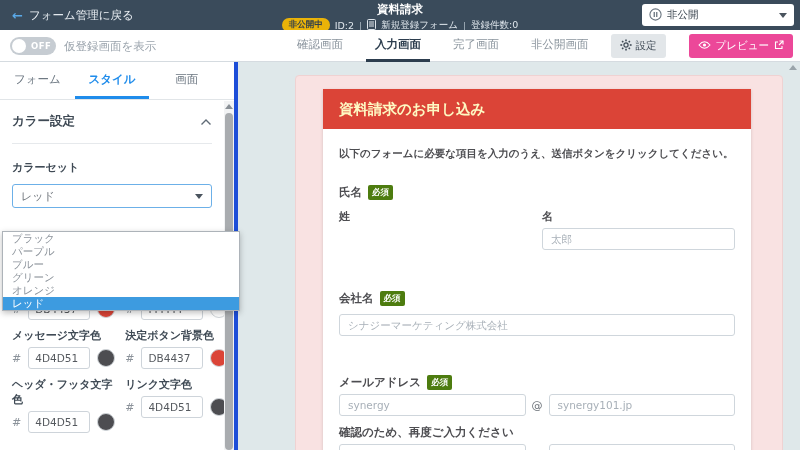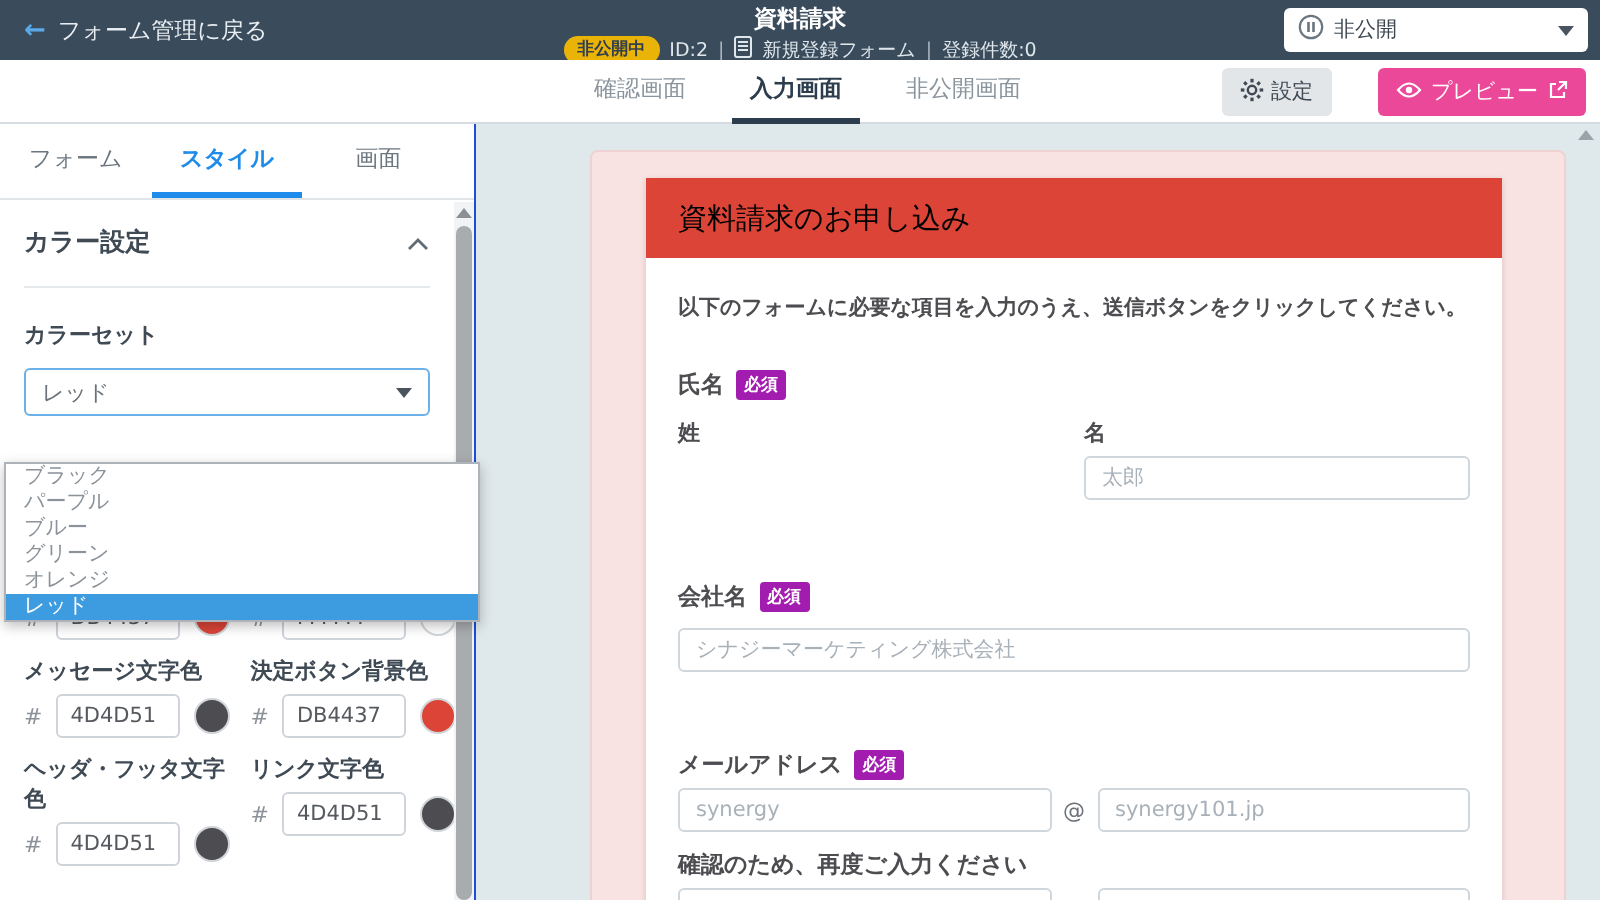--- a/index.html
+++ b/index.html
@@ -30,21 +30,21 @@
   .toggle-text { position:absolute; left:21px; top:4px; color:#ffffff; font-size:8.5px; font-weight:bold; letter-spacing:.5px; }
   .toggle-label { color:#9aa3ac; font-size:11.5px; }
   .main-tabs { position:absolute; left:288px; top:0; height:32px; display:flex; gap:14px; }
   .main-tab { height:32px; display:flex; align-items:center; padding:0 9px; font-size:11.5px; color:#8a949d; cursor:pointer; border-bottom:3px solid transparent; }
   .main-tab.active { color:#2c3d4e; font-weight:bold; border-bottom-color:#2c3d4e; }
   .tool-right { position:absolute; right:7px; top:4px; display:flex; gap:23px; }
   .settings-btn { height:24px; background:#e2e6e9; border:none; border-radius:3px; color:#3f4a55; font-size:10.5px; display:flex; align-items:center; gap:4px; padding:0 9px; cursor:pointer; }
   .preview-btn { height:24px; background:#ec4899; border:none; border-radius:3px; color:#ffffff; font-size:10.5px; display:flex; align-items:center; gap:5px; padding:0 9px; cursor:pointer; }
 
   
-  #sidebar { position:absolute; top:62px; left:0; width:238px; height:388px; background:#ffffff; border-right:1px solid #1d4ed8; }
+  #sidebar { position:absolute; top:62px; left:0; width:238px; height:388px; background:#ffffff; border-right:4px solid #1d4ed8; }
   .side-tabs { display:flex; height:38px; border-bottom:1px solid #e1e5e8; padding-right:10px; }
   .side-tab { flex:1; display:flex; align-items:center; justify-content:center; font-size:11.5px; color:#6b7680; cursor:pointer; border-bottom:3px solid transparent; }
   .side-tab.active { color:#1f8ceb; font-weight:bold; border-bottom-color:#1f8ceb; }
   .side-content { position:relative; padding:0 22px 0 12px; }
   .accordion-header { display:flex; align-items:center; justify-content:space-between; height:44px; border-bottom:1px solid #e6e9ec; font-size:12.5px; font-weight:bold; color:#3f4a55; cursor:pointer; }
   .label-sm { font-size:11px; font-weight:bold; color:#3f4a55; }
   .colorset-label { margin-top:16px; }
   .select-box { position:relative; margin-top:9px; height:24px; border:1px solid #6cb0e8; border-radius:3px; background:#fff; display:flex; align-items:center; padding:0 8px; font-size:11px; color:#6b7178; cursor:pointer; }
   .select-box .caret-down { position:absolute; right:8px; top:9px; }
   .dropdown { position:absolute; z-index:10; left:2px; top:131px; width:238px; background:#ffffff; border:1px solid #adb3b9; box-shadow:0 2px 6px rgba(0,0,0,.25); }
@@ -59,25 +59,25 @@
   .section-title { font-size:12.5px; font-weight:bold; color:#3f4a55; margin-top:6px; }
   .v-scrollbar { position:absolute; top:39px; right:0; width:10px; height:349px; background:#f2f3f4; }
   .v-scrollbar .thumb { position:absolute; top:12px; left:1px; width:8px; height:337px; background:#a9acaf; border-radius:4px; }
   .arrow-up { width:0; height:0; border-left:4px solid transparent; border-right:4px solid transparent; border-bottom:5px solid #8a9096; margin:3px auto 0; }
 
   
   #preview { position:absolute; top:62px; left:283px; width:517px; height:388px; background:#dfe8ea; overflow:hidden; }
   .preview-scroll-arrow { position:absolute; right:3px; top:3px; width:0; height:0; border-left:4px solid transparent; border-right:4px solid transparent; border-bottom:5px solid #9aa4aa; }
   .pink-wrap { position:absolute; left:12px; top:13px; width:488px; height:400px; background:#f9e2e2; border:1px solid #efd2d2; border-radius:4px 4px 0 0; }
   .form-card { position:absolute; left:27px; top:13px; width:428px; height:400px; background:#ffffff; box-shadow:0 1px 3px rgba(0,0,0,.15); }
-  .form-header { height:40px; background:#DB4437; color:#000000; font-size:14.5px; font-weight:normal; display:flex; align-items:center; padding:0 16px; }
+  .form-header { height:40px; background:#DB4437; color:#fef9c3; font-size:14.5px; font-weight:bold; display:flex; align-items:center; padding:0 16px; }
   .form-body { padding:18px 16px 0; }
   .intro-text { font-size:10.5px; color:#4D4D51; font-weight:bold; }
   .field-block-label { font-size:11.5px; font-weight:bold; color:#4D4D51; display:flex; align-items:center; gap:6px; }
-  .req-badge { background:#a21caf; color:#ffffff; font-size:8.5px; font-weight:bold; padding:1.5px 4px; border-radius:2px; }
+  .req-badge { background:#4d7c0f; color:#ffffff; font-size:8.5px; font-weight:bold; padding:1.5px 4px; border-radius:2px; }
   .two-col { display:grid; grid-template-columns:1fr 1fr; column-gap:10px; }
   .sub-label { font-size:11px; font-weight:bold; color:#4D4D51; margin-top:9px; }
   .text-input { width:100%; height:22px; border:1px solid #cfd6dc; border-radius:3px; font-size:10.5px; padding:0 8px; color:#4D4D51; background:#fff; }
   .text-input::placeholder { color:#a8b0b8; }
   .mt4 { margin-top:4px; } .mt8 { margin-top:8px; }
   .name-block { margin-top:24px; }
   .company-block { margin-top:41px; }
   .email-block { margin-top:39px; }
   .email-row { display:flex; align-items:center; gap:6px; margin-top:4px; }
   .email-row .text-input { flex:1; }
@@ -123,23 +123,31 @@
             </svg>
         </span>
         <span>非公開</span>
         <span class="sel-caret caret-down"></span>
       </div>
       <button class="save-btn">設定を保存する</button>
     </div>
   </header>
 
   <div id="toolbar">
+    <div class="toggle-wrap">
+      <div class="toggle">
+        <div class="toggle-knob"></div>
+        <div class="toggle-text">OFF</div>
+      </div>
+      <span class="toggle-label">仮登録画面を表示</span>
+    </div>
     <nav class="main-tabs">
       <div class="main-tab">確認画面</div>
       <div class="main-tab active">入力画面</div>
+      <div class="main-tab">完了画面</div>
       <div class="main-tab">非公開画面</div>
     </nav>
     <div class="tool-right">
       <button class="settings-btn">
         <span>
           <svg width="12" height="12" viewBox="0 0 12 12">
               <circle cx="6" cy="6" r="2.1" fill="none" stroke="#3f4a55" stroke-width="1.2"></circle>
               <g stroke="#3f4a55" stroke-width="1.6">
                 <line x1="6" y1="0.4" x2="6" y2="2.2"></line>
                 <line x1="6" y1="9.8" x2="6" y2="11.6"></line>

